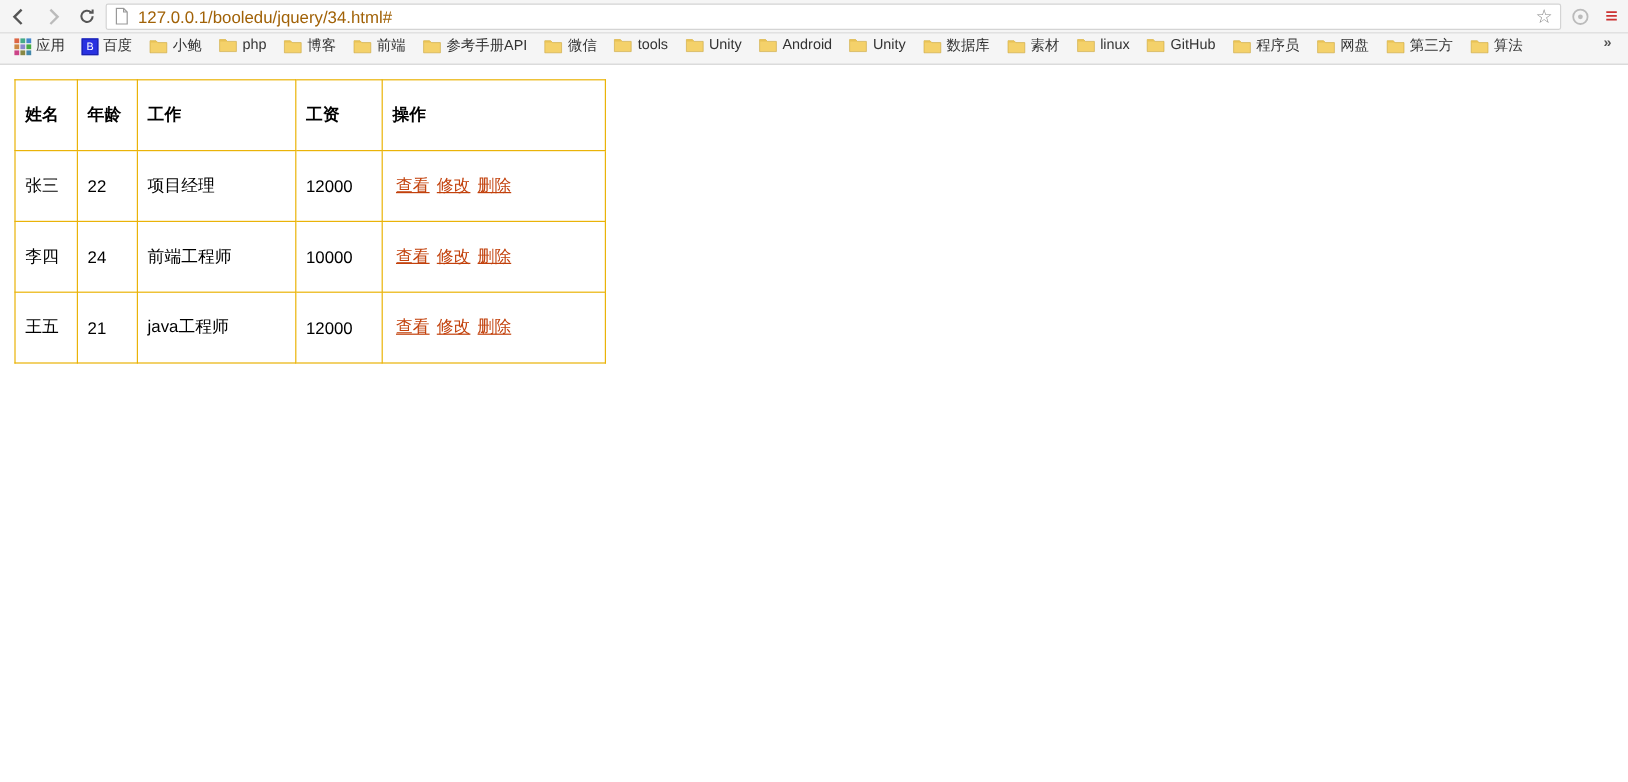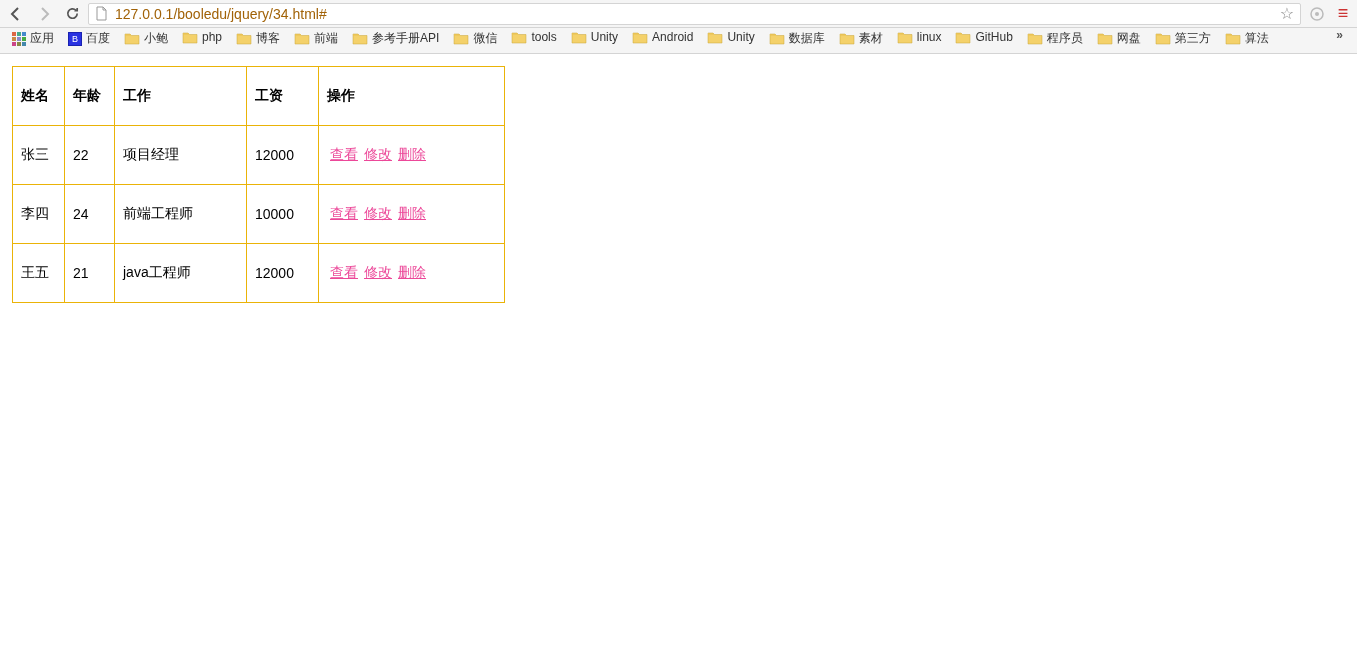--- a/index.html
+++ b/index.html
@@ -116,21 +116,21 @@
     table.data-table th {
       font-weight: bold;
       background: #fff;
     }
     .col-name { width: 52px; }
     .col-age { width: 50px; }
     .col-job { width: 132px; }
     .col-salary { width: 72px; margin-left: 16px; }
     .col-action { width: 186px; }
     .action-link {
-      color: #ec4899;
+      color: #c2410c;
       text-decoration: underline;
       cursor: pointer;
       margin: 0 3px;
     }
   </style>
 </head>
 <body>
 
 <div class="browser-toolbar">
   <div class="nav-btn">

